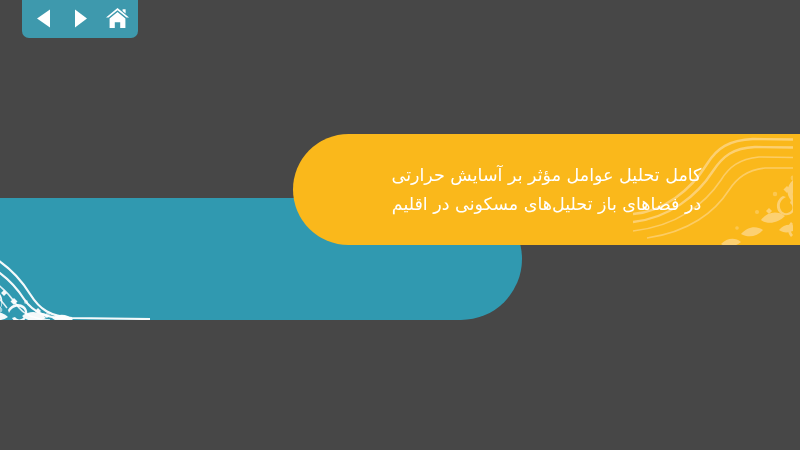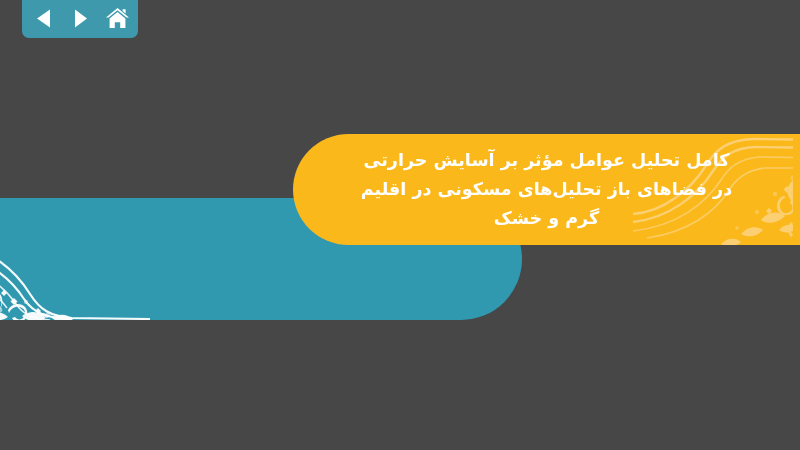--- a/index.html
+++ b/index.html
@@ -111,21 +111,21 @@
     align-items: center;
     justify-content: center;
     direction: rtl;
     z-index: 5;
     pointer-events: none;
   }
   .title-line {
     color: #ffffff;
     font-size: 17.5px;
     line-height: 29px;
-    font-weight: bold;
+    font-weight: normal;
     white-space: nowrap;
     text-align: left;
     direction: rtl;
     unicode-bidi: isolate;
     letter-spacing: 0px;
   }
 </style>
 </head>
 <body>
 
@@ -214,21 +214,20 @@
           <circle cx="196" cy="84" r="2"></circle>
           <circle cx="104" cy="94" r="1.8"></circle>
         </g>
       </svg>
     </div>
   </div>
 
   <div id="title-block">
     <div class="title-line">کامل تحلیل عوامل مؤثر بر آسایش حرارتی</div>
     <div class="title-line">در فضاهای باز تحلیل‌های مسکونی در اقلیم</div>
-    <div class="title-line">گرم و خشک</div>
   </div>
 
   <div id="navbar">
     <div class="navbtn" title="Back">
       <span>
         <svg width="19" height="21" viewBox="0 0 19 21" xmlns="http://www.w3.org/2000/svg" aria-hidden="true">
           <path d="M16 1.5 L3 10.5 L16 19.5 Z" fill="#ffffff"></path>
         </svg>
       </span>
     </div>

